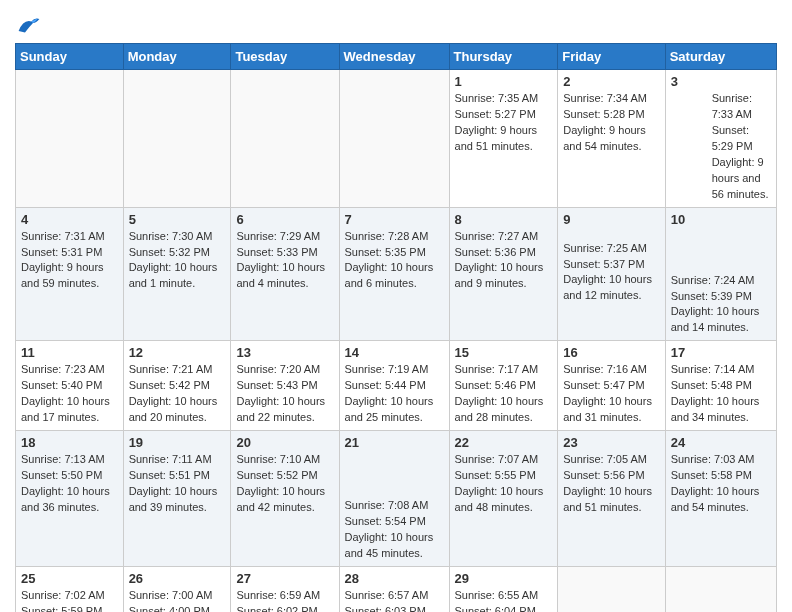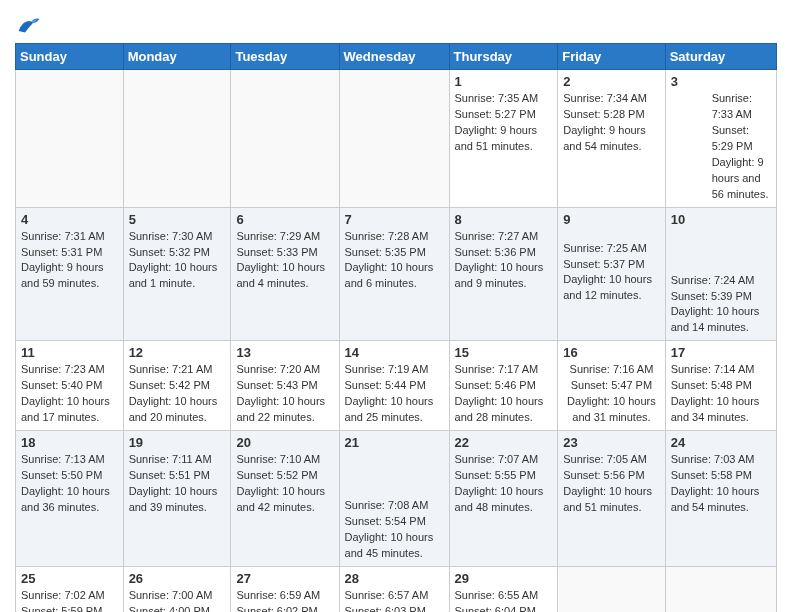--- a/index.html
+++ b/index.html
@@ -227,21 +227,21 @@
 Daylight: 10 hours and 25 minutes.</div>
         </td>
         <td>
           <div class="day-number">15</div>
           <div class="day-info" style="white-space: pre-line;">Sunrise: 7:17 AM
 Sunset: 5:46 PM
 Daylight: 10 hours and 28 minutes.</div>
         </td>
         <td>
           <div class="day-number">16</div>
-          <div class="day-info" style="white-space: pre-line; text-align: center;">Sunrise: 7:16 AM
+          <div class="day-info" style="white-space: pre-line;">Sunrise: 7:16 AM
 Sunset: 5:47 PM
 Daylight: 10 hours and 31 minutes.</div>
         </td>
         <td>
           <div class="day-number">17</div>
           <div class="day-info" style="white-space: pre-line;">Sunrise: 7:14 AM
 Sunset: 5:48 PM
 Daylight: 10 hours and 34 minutes.</div>
         </td>
       </tr>

